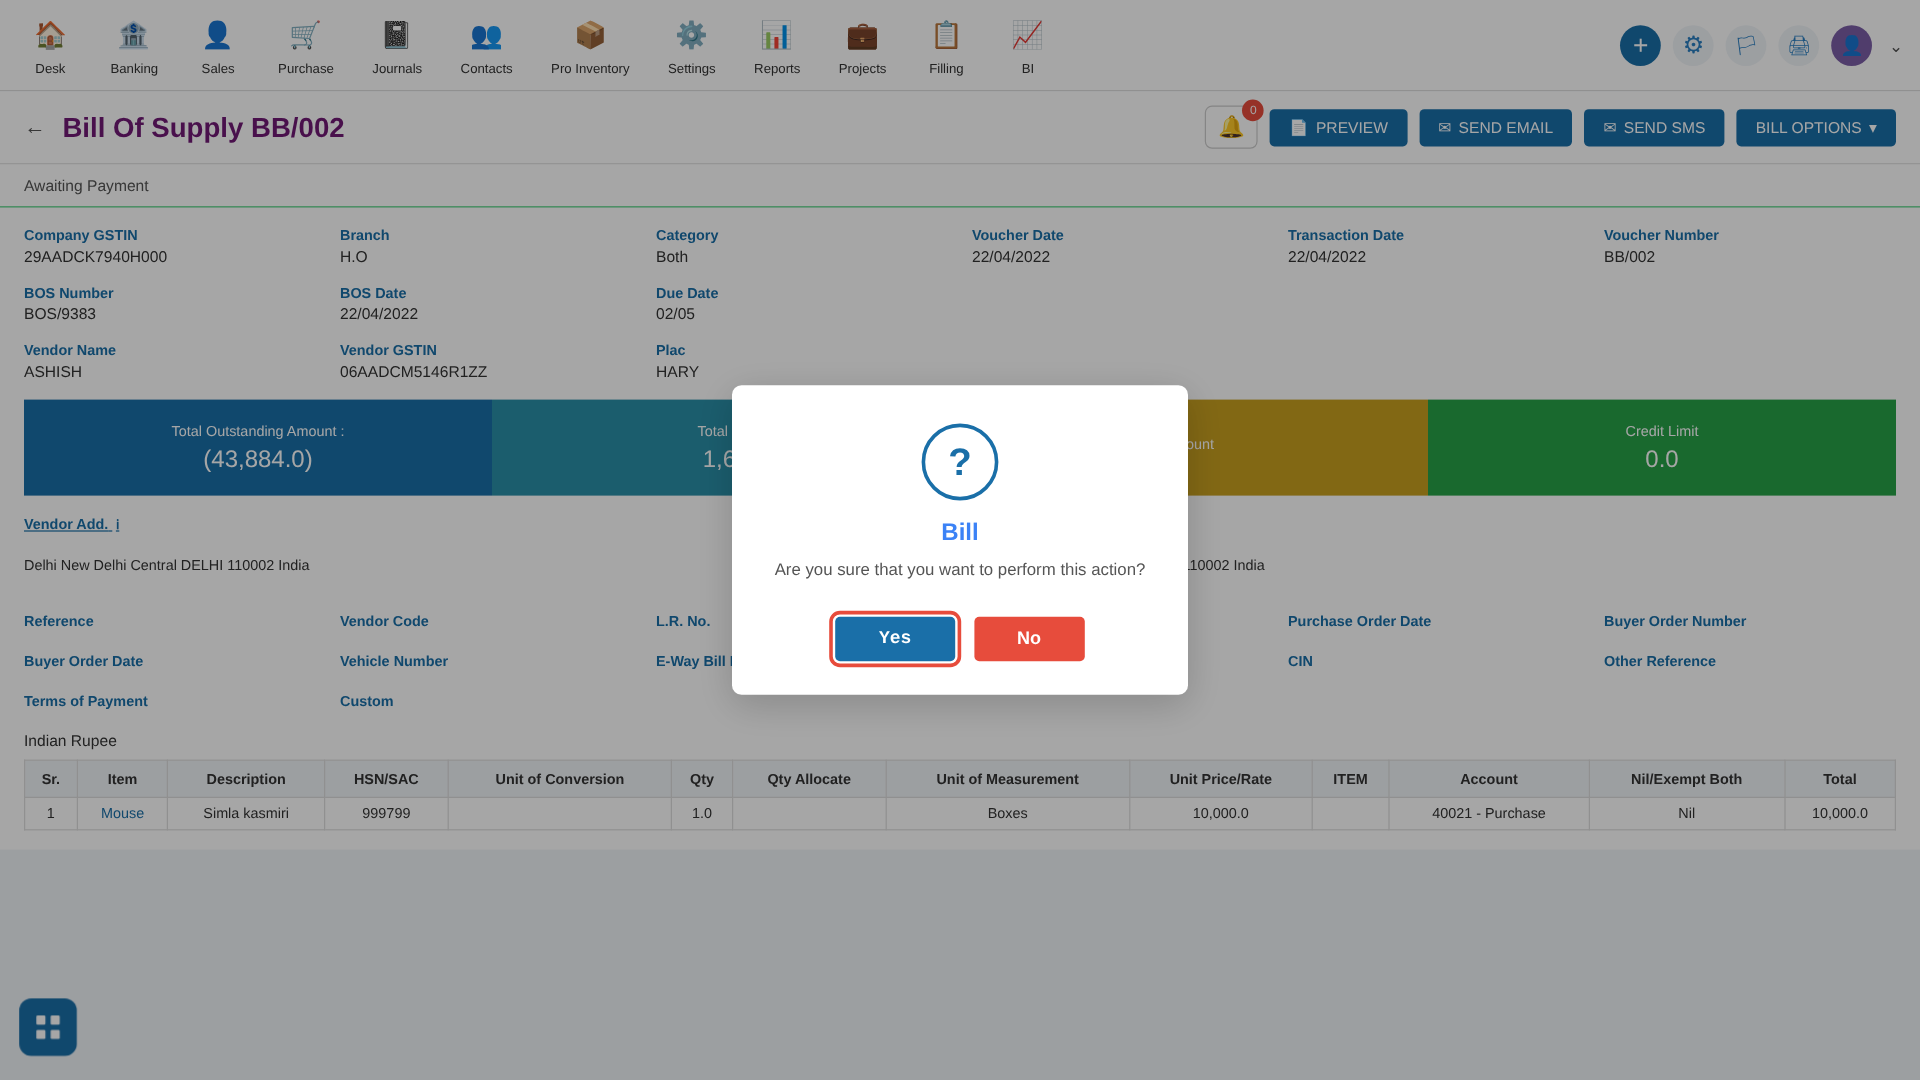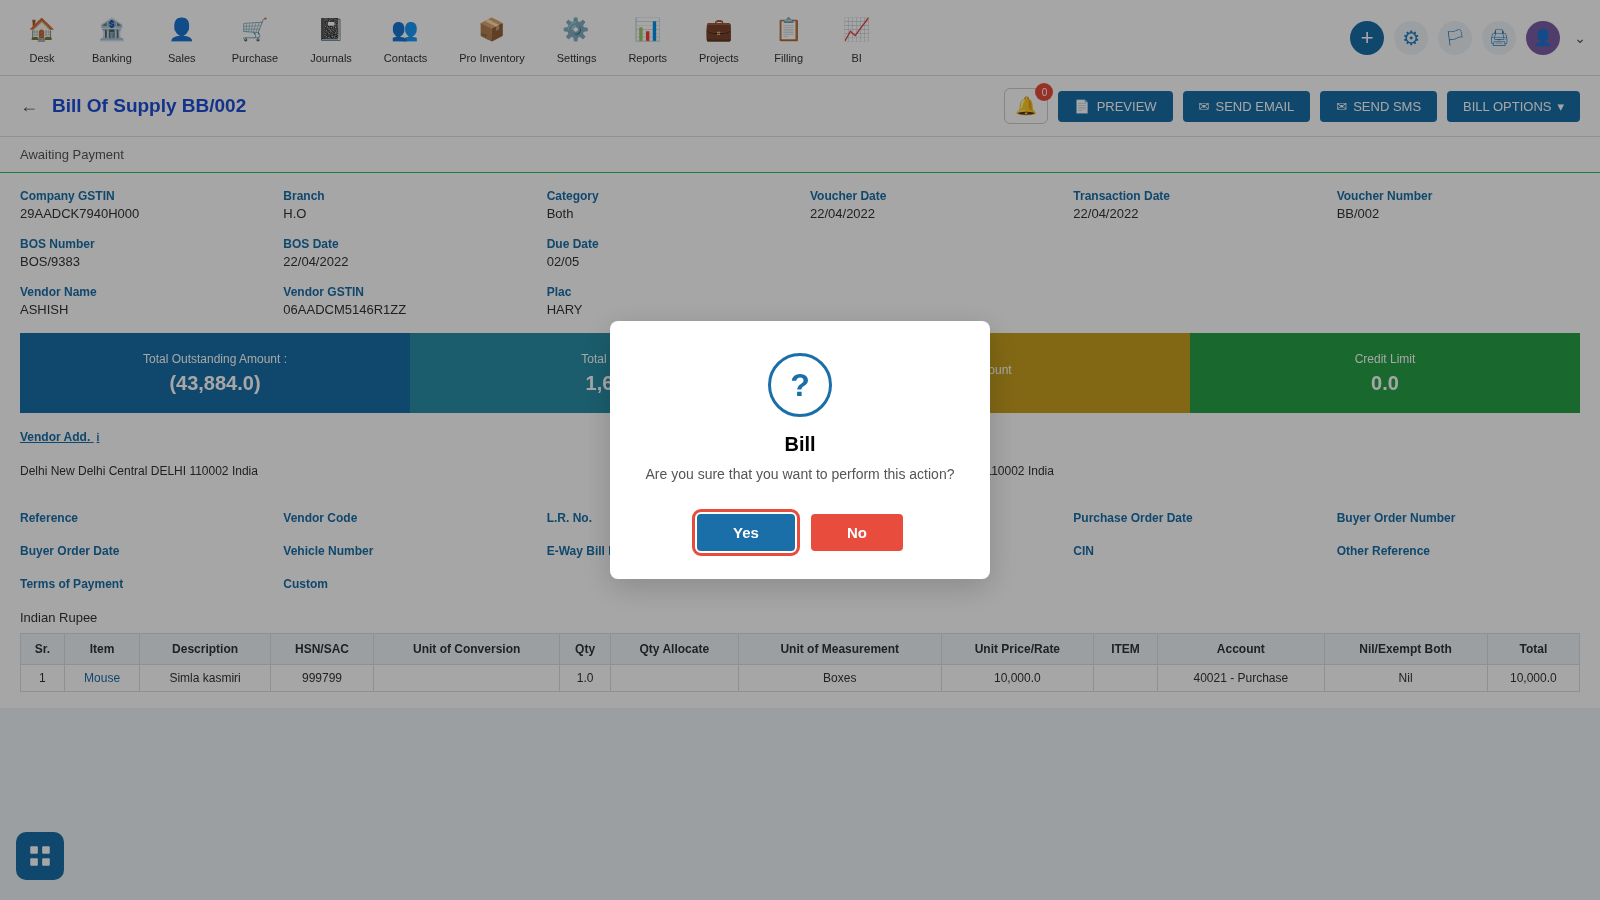--- a/index.html
+++ b/index.html
@@ -89,23 +89,23 @@
     .back-btn {
       background: none;
       border: none;
       font-size: 18px;
       cursor: pointer;
       color: #555;
       display: flex;
       align-items: center;
     }
     .bill-title {
-      font-size: 19px;
+      font-size: 23px;
       font-weight: bold;
-      color: #1d4ed8;
+      color: #701a75;
     }
     .bill-actions {
       margin-left: auto;
       display: flex;
       align-items: center;
       gap: 10px;
     }
     .notif-btn {
       position: relative;
       background: none;
@@ -193,21 +193,21 @@
       min-height: 80px;
       display: flex;
       flex-direction: column;
       justify-content: center;
     }
     .summary-card.blue { background: #1a6fa8; }
     .summary-card.teal { background: #2a8fa8; }
     .summary-card.gold { background: #c8a020; }
     .summary-card.green { background: #27a148; text-align: center; }
     .summary-card .card-title { font-size: 12px; margin-bottom: 6px; }
-    .summary-card .card-value { font-size: 20px; font-weight: bold; }
+    .summary-card .card-value { font-size: 20px; font-weight: normal; }
 
     
     .address-section {
       display: grid;
       grid-template-columns: 1fr 1fr;
       gap: 32px;
       margin-bottom: 16px;
     }
     .address-box { }
     .address-box label {
@@ -291,21 +291,21 @@
       justify-content: center;
       margin: 0 auto 16px;
       font-size: 32px;
       color: #1a6fa8;
       font-weight: bold;
     }
     .modal-title {
       font-size: 20px;
       font-weight: bold;
       margin-bottom: 10px;
-      color: #000000;
+      color: #3b82f6;
     }
     .modal-message {
       font-size: 14px;
       color: #555;
       margin-bottom: 32px;
     }
     .modal-buttons {
       display: flex;
       gap: 16px;
       justify-content: center;
@@ -316,20 +316,21 @@
       border: none;
       font-size: 15px;
       cursor: pointer;
       font-weight: 600;
     }
     .modal-btn.yes {
       background: #1a6fa8;
       color: #fff;
       outline: 3px solid #e74c3c;
       outline-offset: 2px;
+      font-family: Liberation Mono, monospace;
     }
     .modal-btn.no {
       background: #e74c3c;
       color: #fff;
     }
 
     
     .bottom-fab {
       position: fixed;
       bottom: 20px;

